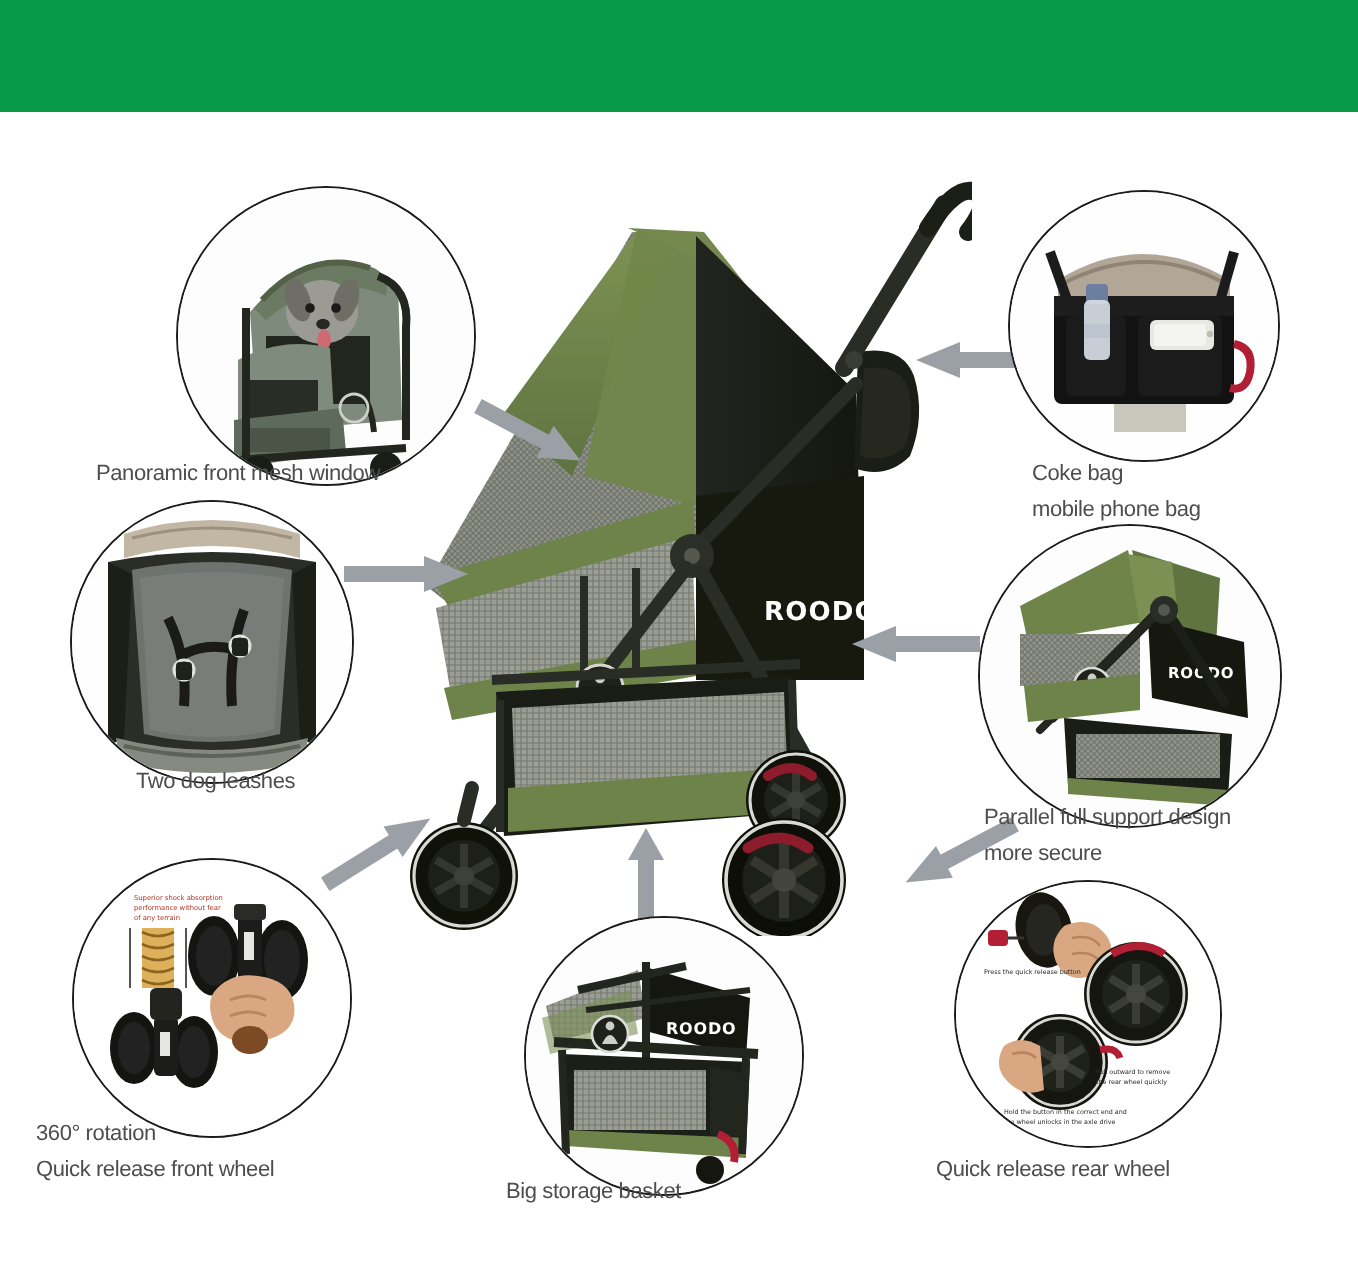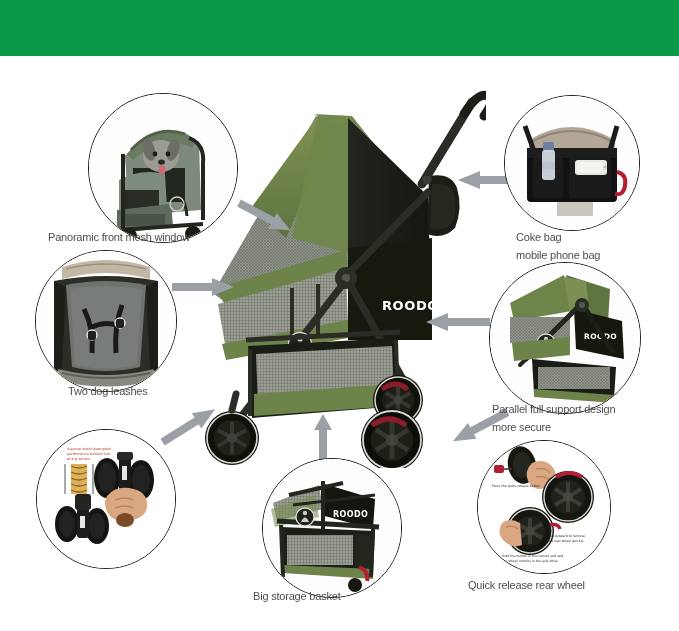--- a/index.html
+++ b/index.html
@@ -423,20 +423,22 @@
           <rect x="38" y="64" width="16" height="16" rx="3" fill="#23231f"></rect>
           <rect x="43" y="86" width="5" height="12" fill="#e6e6e2"></rect>
         </g>
 
         <text class="t" x="30" y="20" font-family="DejaVu Sans, sans-serif" font-size="3.4" fill="#b4331f">Superior shock absorption</text>
         <text x="30" y="25" font-family="DejaVu Sans, sans-serif" font-size="3.4" fill="#b4331f">performance without fear</text>
         <text x="30" y="30" font-family="DejaVu Sans, sans-serif" font-size="3.4" fill="#b4331f">of any terrain</text>
       </svg>
     </div>
   </div>
+  <div class="label" style="left:18px;top:558px;width:230px;">360° rotation
+Quick release front wheel</div>
 
   <div class="callout" style="left:262px;top:458px;width:138px;height:138px;">
     <div class="circle" style="width:138px;height:138px;">
       <svg class="circle-inner" viewBox="0 0 138 138" xmlns="http://www.w3.org/2000/svg">
         <defs>
           <pattern id="meshC6" width="3" height="3" patternUnits="userSpaceOnUse">
             <rect width="3" height="3" fill="#9a9e94"></rect>
             <path d="M0 1.5 H3 M1.5 0 V3" stroke="#74786e" stroke-width="0.55"></path>
           </pattern>
         </defs>

